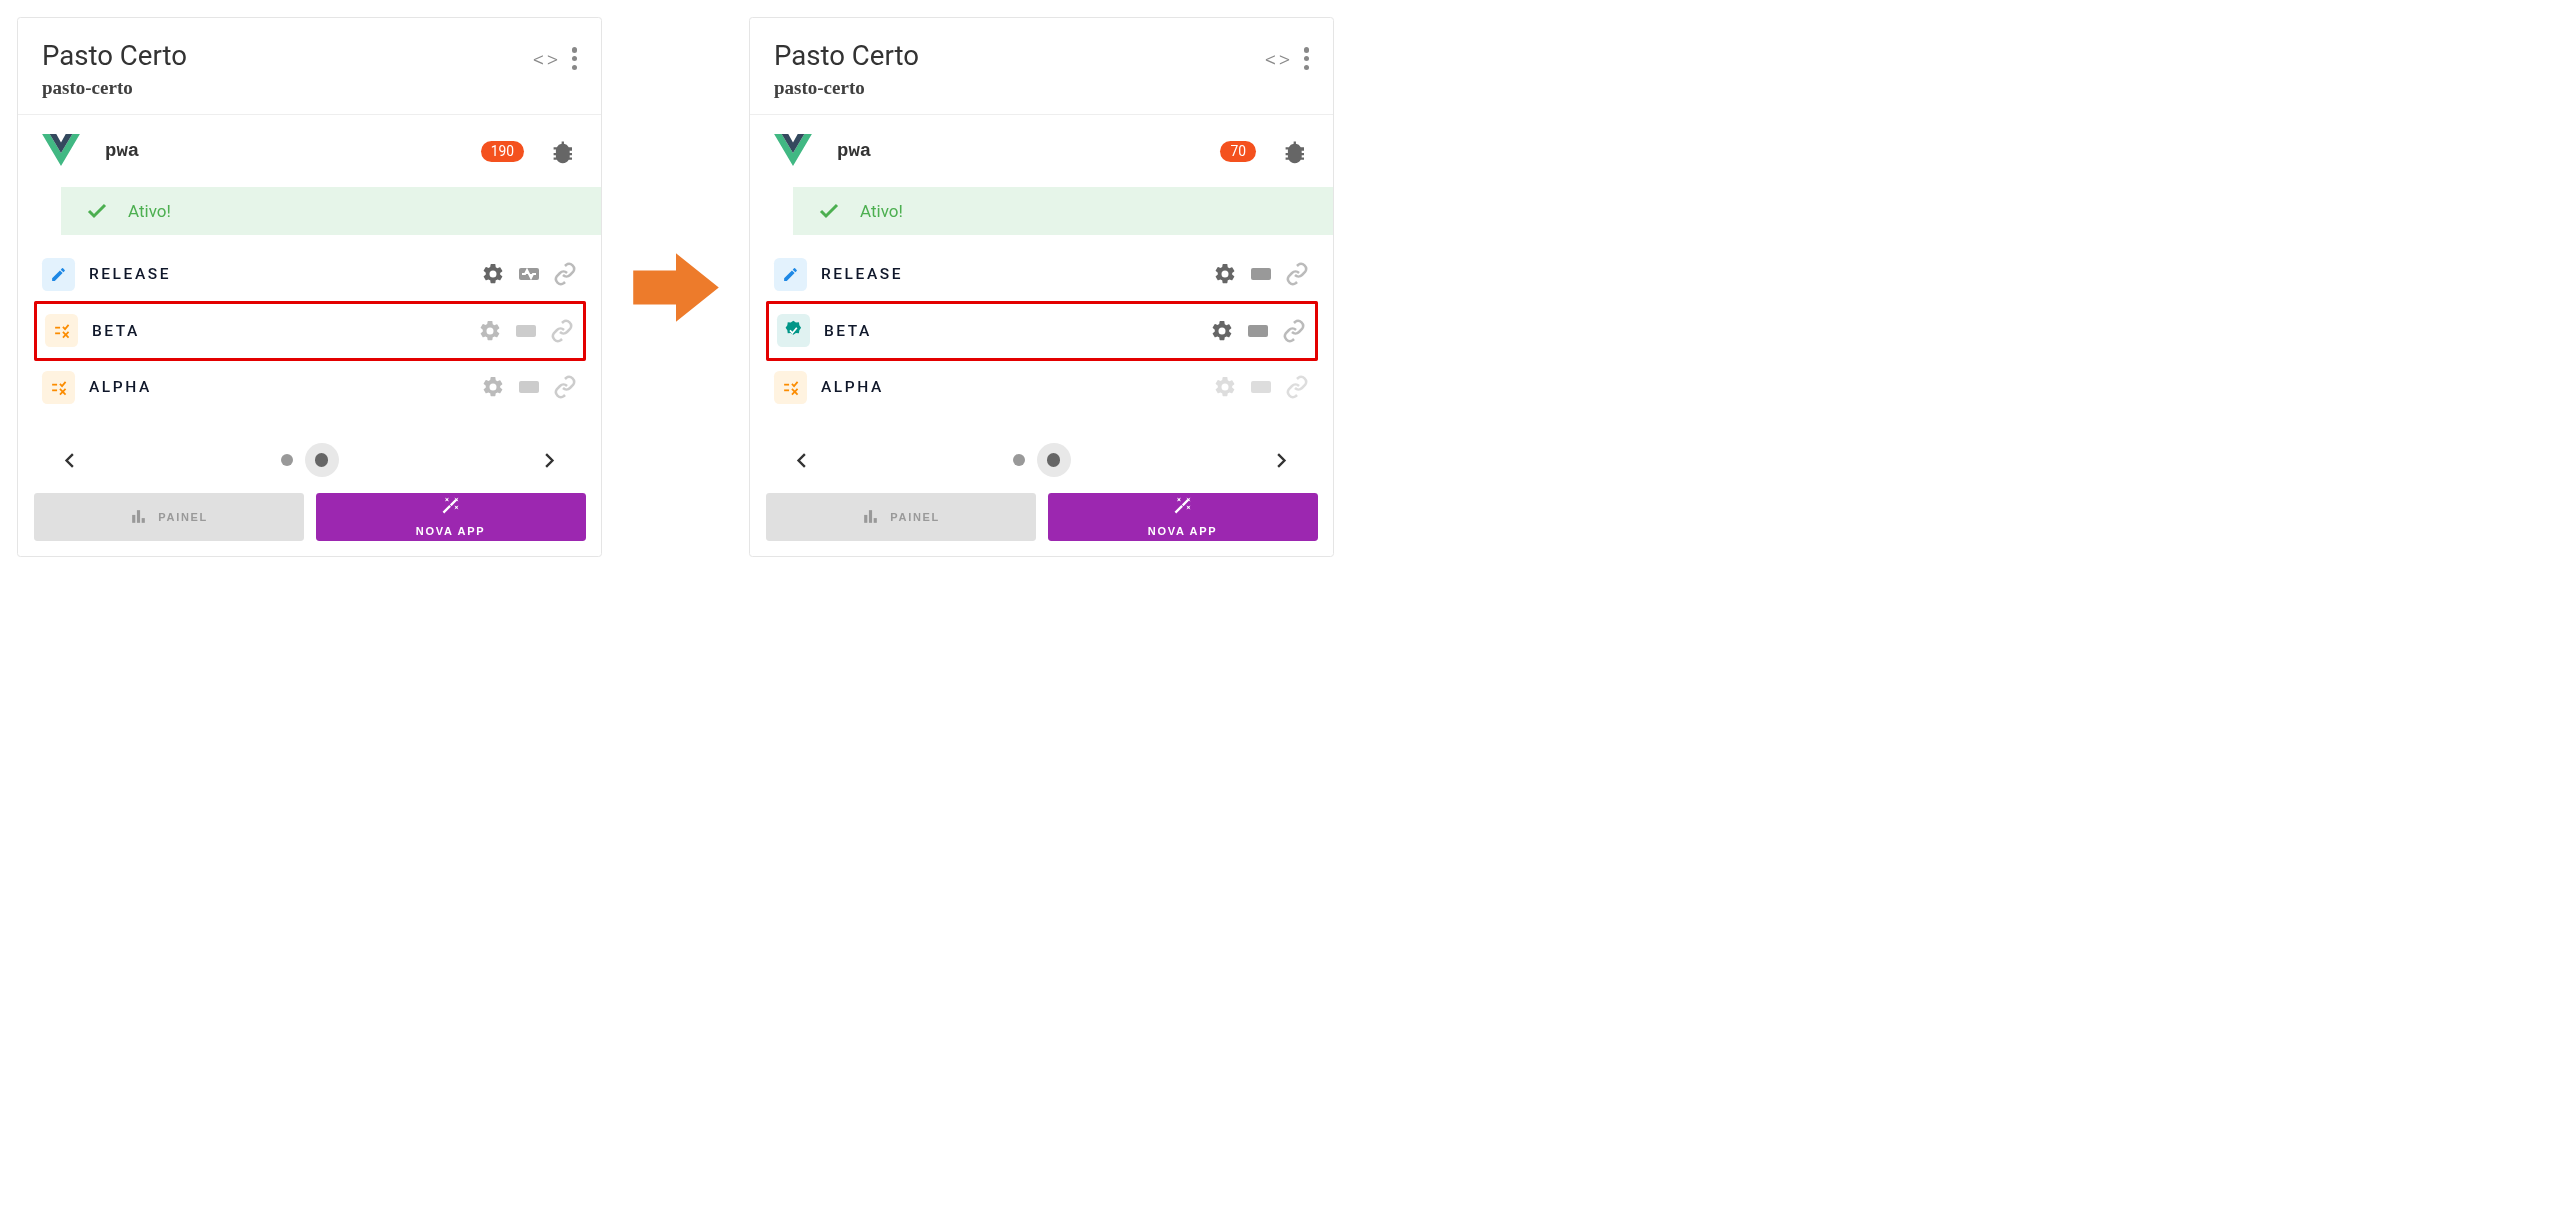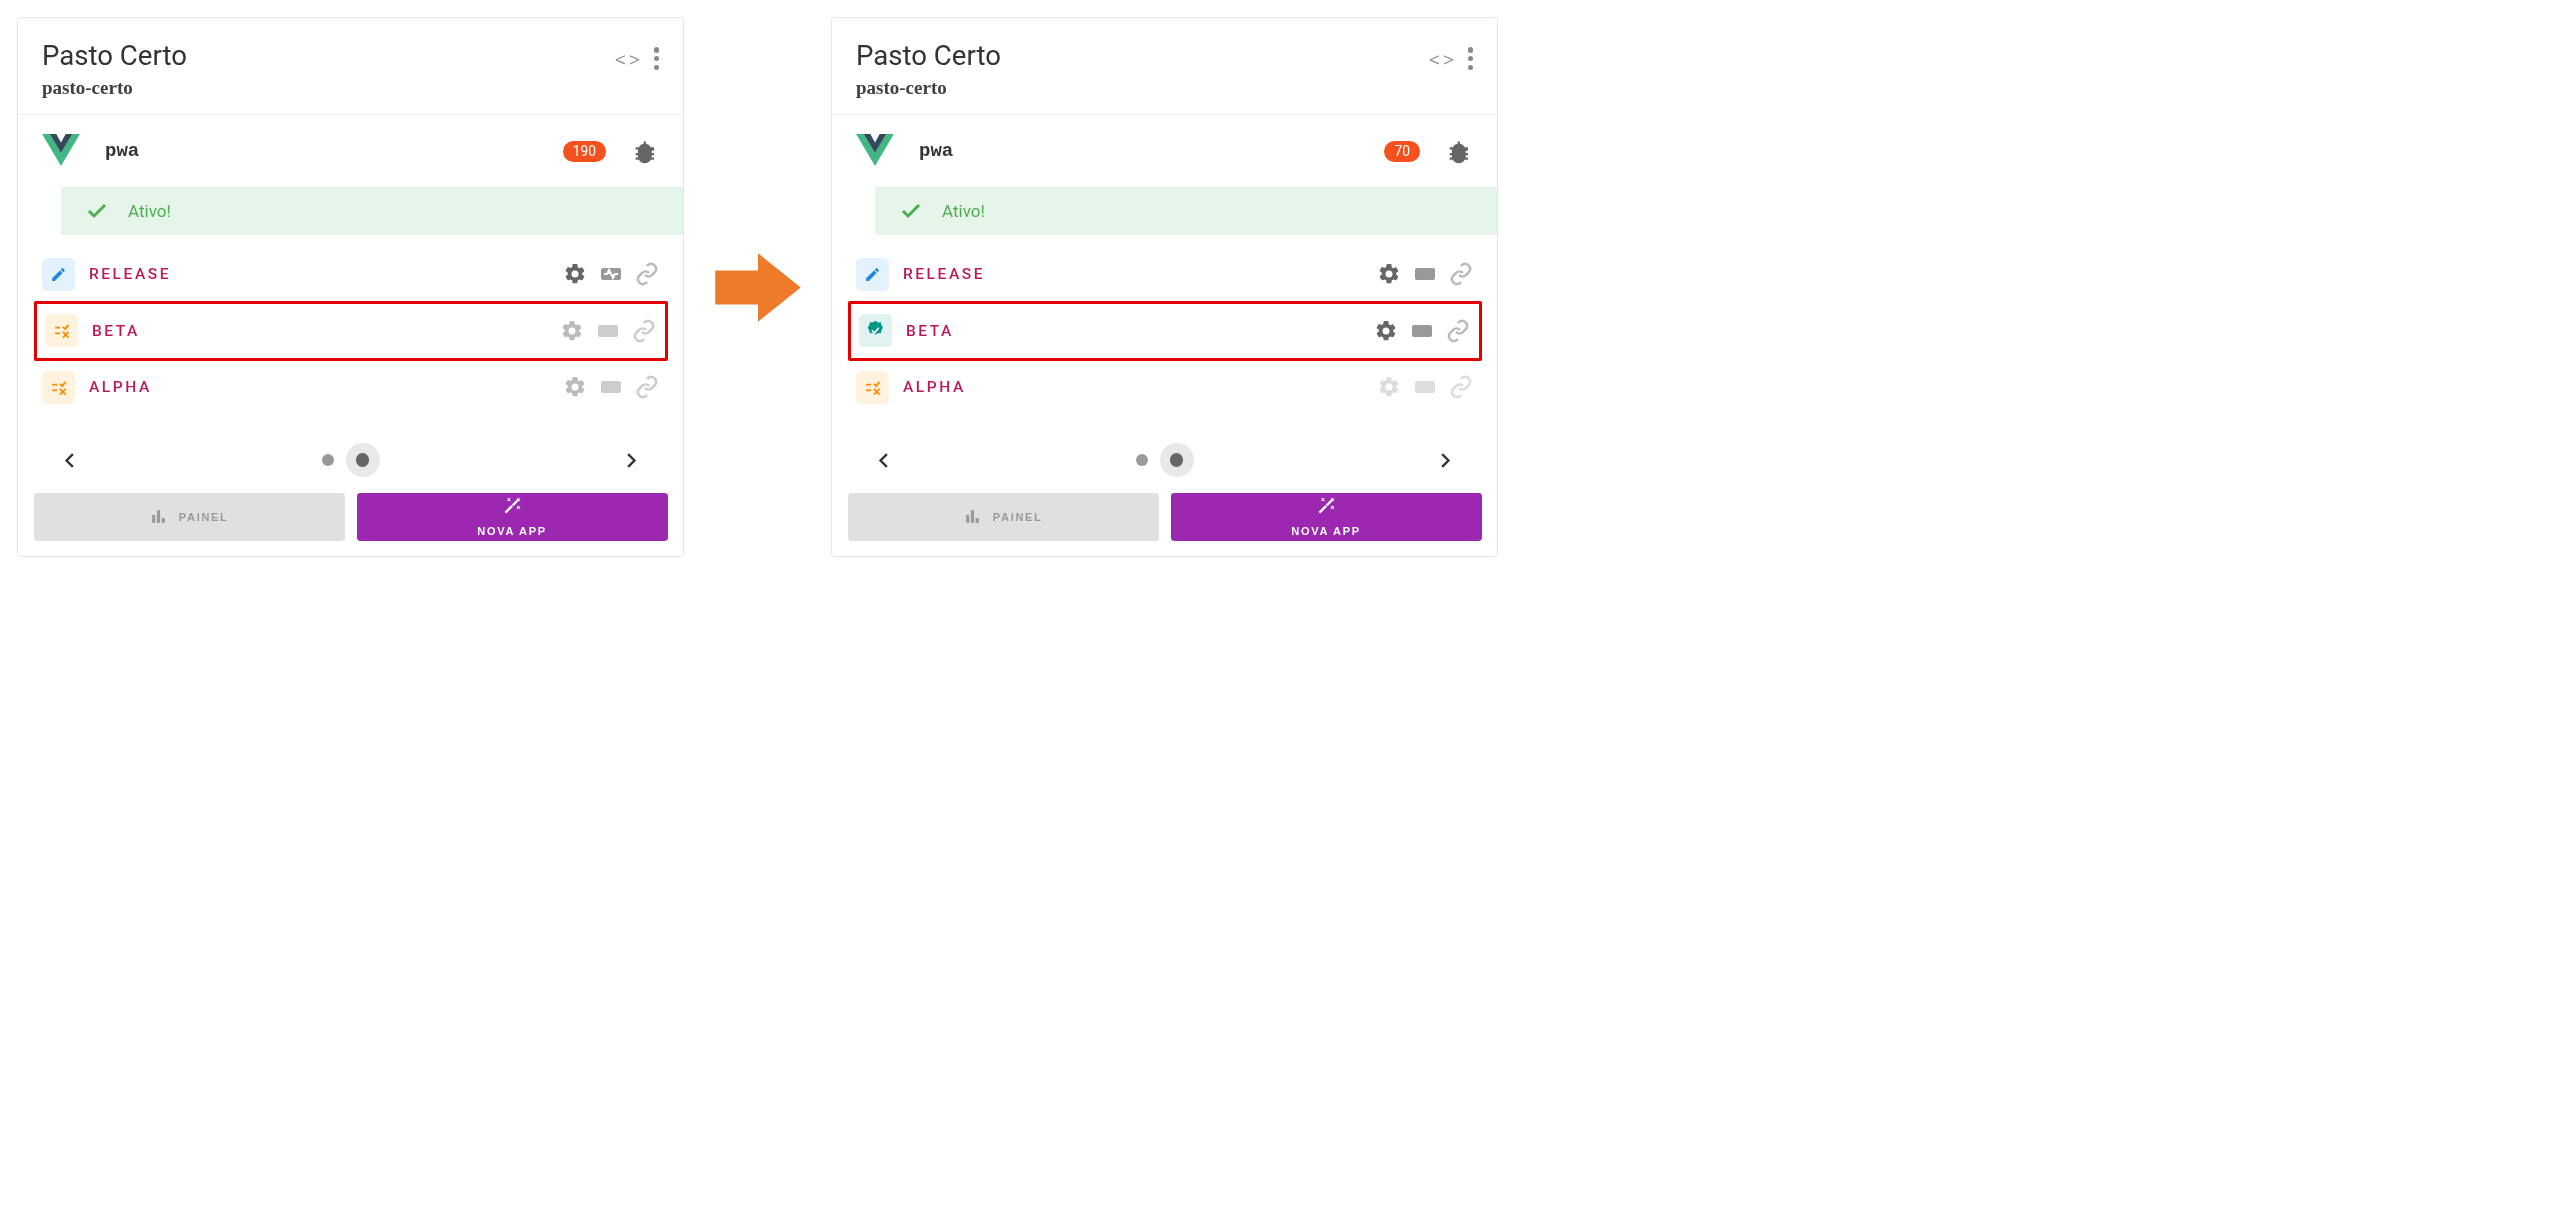--- a/index.html
+++ b/index.html
@@ -5,21 +5,21 @@
     * { box-sizing: border-box; margin: 0; padding: 0; }
     body {
       font-family: -apple-system, BlinkMacSystemFont, "Segoe UI", Roboto, sans-serif;
       background: #fff;
       padding: 17px;
       display: flex;
       align-items: center;
       gap: 26px;
     }
     .card {
-      width: 667px;
+      width: 585px;
       border: 0.9px solid #e5e5e5;
       border-radius: 3.4px;
       background: #fff;
       overflow: hidden;
     }
     .card-header {
       padding: 20.7px 24px 15.5px;
       border-bottom: 0.9px solid #eee;
       display: flex;
       align-items: flex-start;
@@ -94,21 +94,21 @@
       display: flex; align-items: center; justify-content: center;
       flex-shrink: 0;
     }
     .ch-icon.blue { background: #e3f2fd; }
     .ch-icon.amber { background: #fff3e0; }
     .ch-icon.teal { background: #e0f2f1; }
     .channel-name {
       font-size: 15.5px;
       font-weight: 500;
       letter-spacing: 2.6px;
-      color: #be185d;
+      color: #0f172a;
       flex: 1;
     }
     .channel-actions {
       display: flex;
       gap: 12px;
       color: #888;
     }
     .channel-actions.muted { color: #ccc; }
     .channel-actions svg { width: 24px; height: 24px; }
     .pager {

